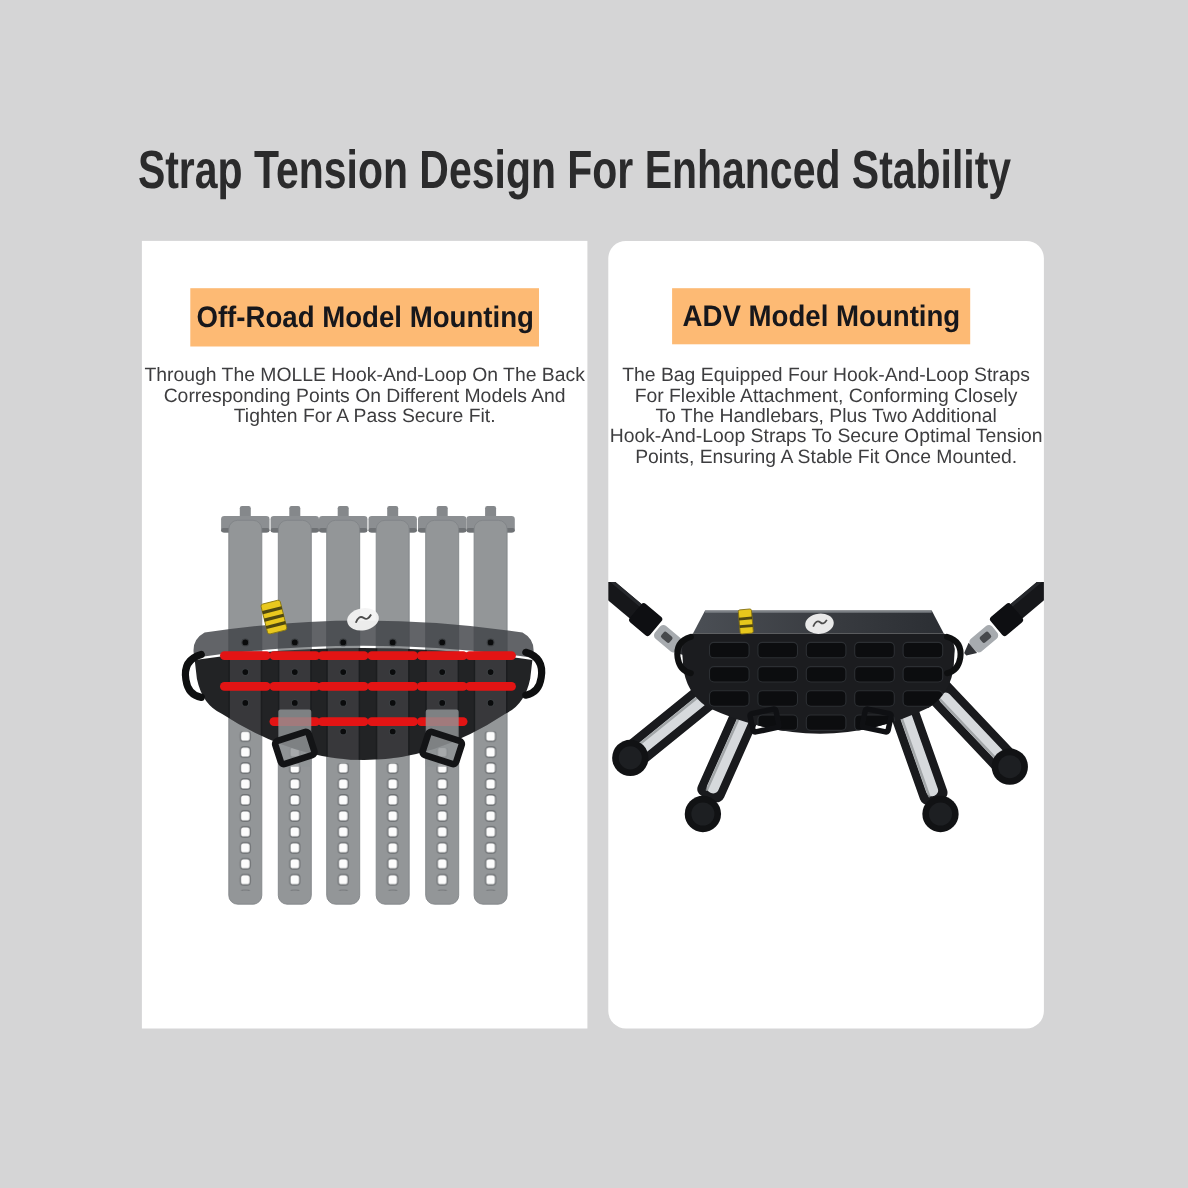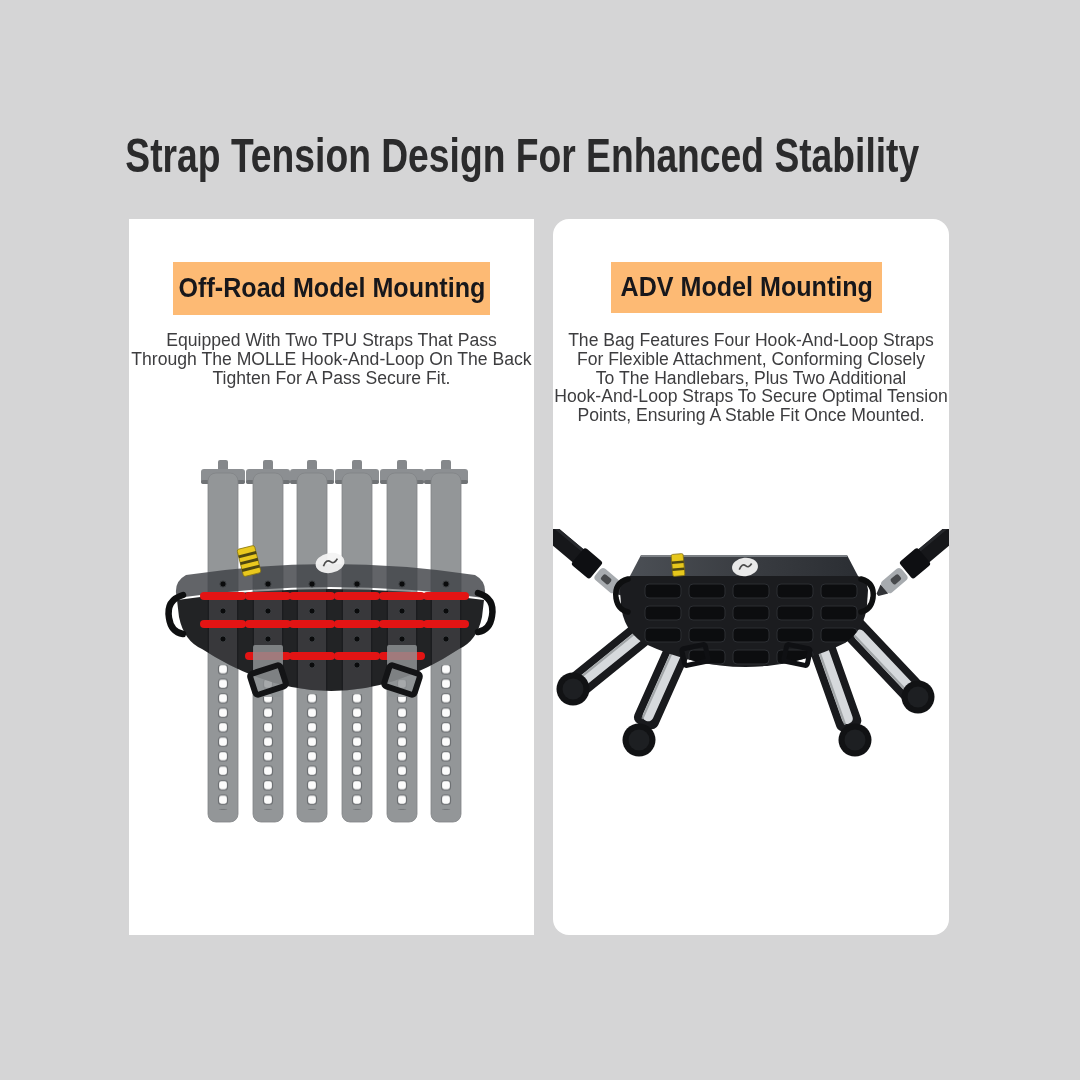--- a/index.html
+++ b/index.html
@@ -48,22 +48,22 @@
 
   <div class="main-title">
     <span>Strap Tension Design For Enhanced Stability</span>
   </div>
 
   <div class="panel panel-left">
     <div class="band band-left">
       <span>Off-Road Model Mounting</span>
     </div>
     <div class="body-copy">
-      <div>Equipped With Two TPU Straps That Pass</div>
       <div>Through The MOLLE Hook-And-Loop On The Back</div>
+      <div>Corresponding Points On Different Models And</div>
       <div>Tighten For A Pass Secure Fit.</div>
     </div>
 
     <svg class="art art-left" viewBox="0 0 405 400" width="405" height="400">
       <defs>
         <g id="lstrap">
           <rect x="-5" y="1" width="10" height="12" rx="2" fill="#85888b"></rect>
           <rect x="-22" y="10" width="44" height="15" rx="3" fill="#8c8f92"></rect>
           <rect x="-22" y="21" width="44" height="4" rx="2" fill="#6f7275"></rect>
           <rect x="-15" y="14" width="30" height="349" rx="8" fill="#939698" stroke="#818487" stroke-width="0.8"></rect>
@@ -162,21 +162,21 @@
       <path d="M 54,136 q -17,5 -14,23 q 2,14 14,16" fill="none" stroke="#0e0f10" stroke-width="6.5" stroke-linecap="round"></path>
       <path d="M 349,134 q 17,5 14,23 q -2,14 -14,16" fill="none" stroke="#0e0f10" stroke-width="6.5" stroke-linecap="round"></path>
     </svg>
   </div>
 
   <div class="panel panel-right">
     <div class="band band-right">
       <span>ADV Model Mounting</span>
     </div>
     <div class="body-copy">
-      <div>The Bag Features Four Hook-And-Loop Straps</div>
+      <div>The Bag Equipped Four Hook-And-Loop Straps</div>
       <div>For Flexible Attachment, Conforming Closely</div>
       <div>To The Handlebars, Plus Two Additional</div>
       <div>Hook-And-Loop Straps To Secure Optimal Tension</div>
       <div>Points, Ensuring A Stable Fit Once Mounted.</div>
     </div>
 
     <svg class="art art-right" viewBox="0 0 396 250" width="396" height="250">
       <defs>
         <g id="refstrap">
           <rect x="-30" y="-13" width="132" height="26" rx="7" fill="#191a1d"></rect>

